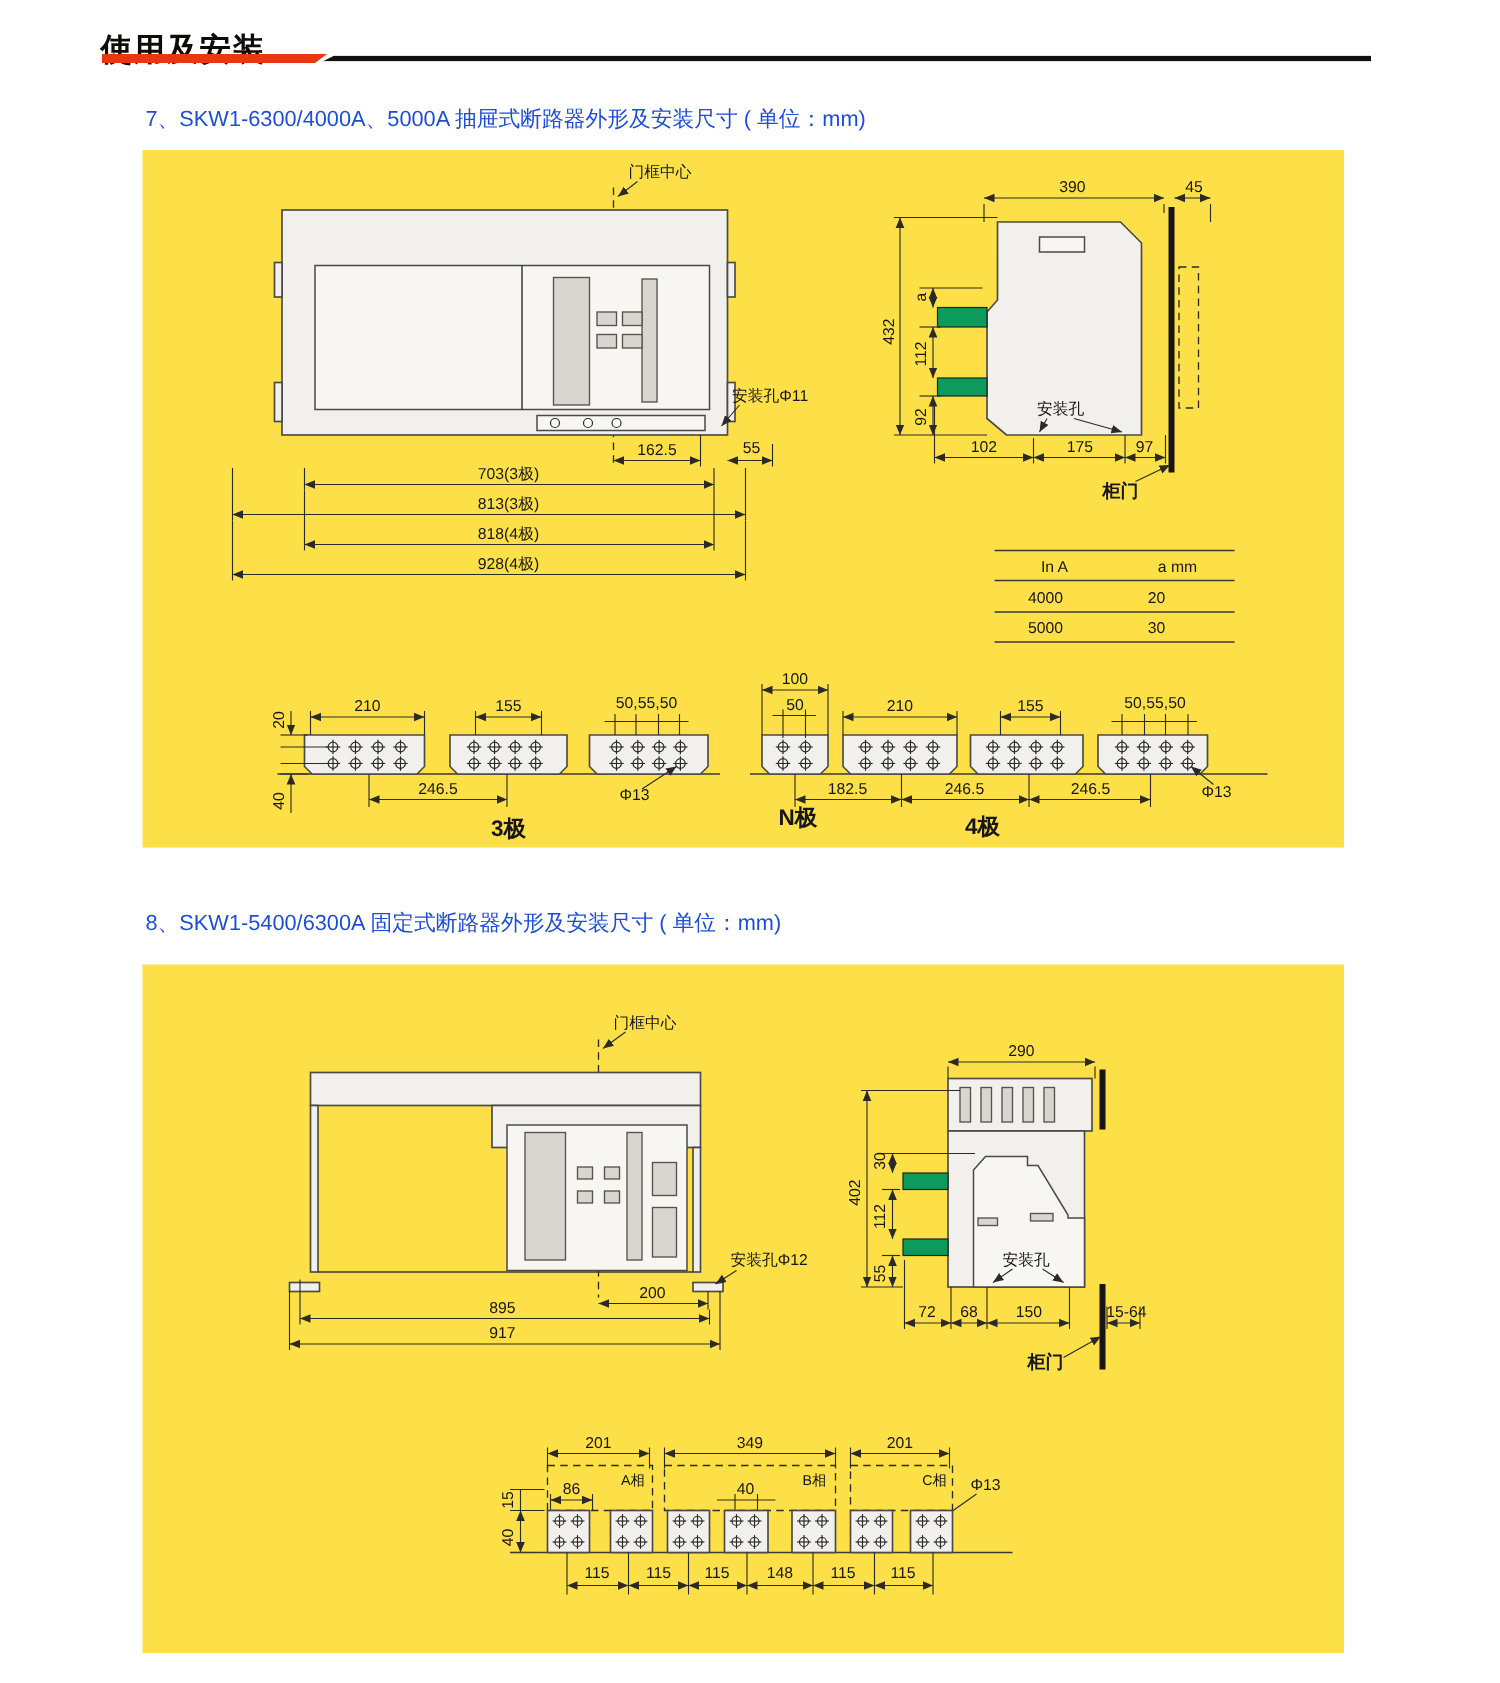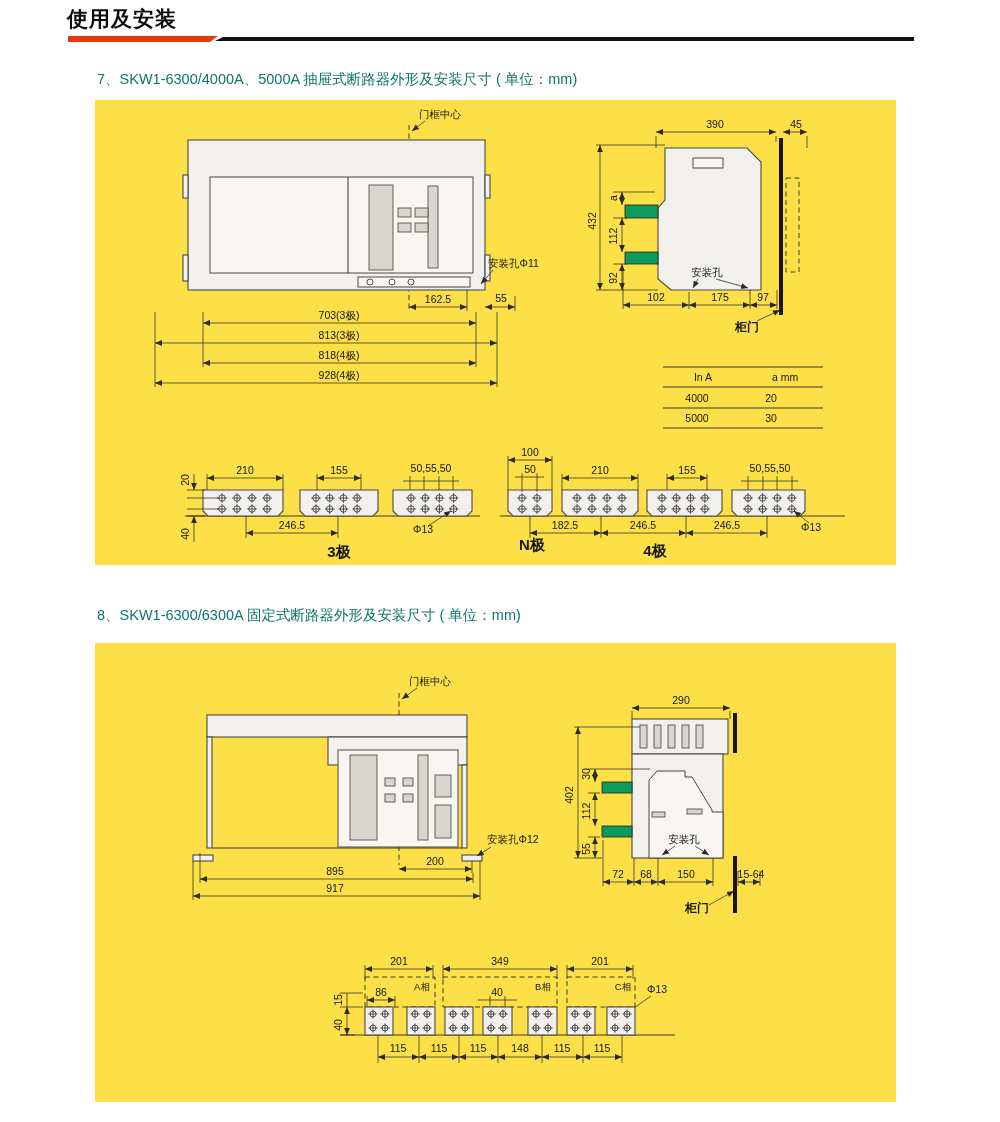--- a/index.html
+++ b/index.html
@@ -1,24 +1,24 @@
 <!DOCTYPE html>
 <html><head>
 <meta charset="utf-8">
 <style>
   html,body{margin:0;padding:0;background:#ffffff;}
   .page{position:relative;width:1000px;height:1122px;background:#ffffff;
         font-family:"Liberation Sans","DejaVu Sans",sans-serif;overflow:hidden;}
-  .hdr-title{position:absolute;left:67px;top:5px;font-size:21px;font-weight:bold;
+  .hdr-title{position:absolute;left:67px;top:19px;font-size:21px;font-weight:bold;
              color:#0d0c0b;letter-spacing:1px;}
   .rule-red{position:absolute;left:68px;top:36px;width:150px;height:6px;background:#e8380d;
             clip-path:polygon(0 0,100% 0,calc(100% - 8px) 100%,0 100%);}
   .rule-black{position:absolute;left:215px;top:37px;width:699px;height:4px;background:#121110;
             clip-path:polygon(8px 0,100% 0,100% 100%,0 100%);}
-  .sec-title{position:absolute;left:97px;font-size:14.5px;color:#0f766e;}
+  .sec-title{position:absolute;left:97px;font-size:14.5px;color:#1d4ed8;}
   .sec-title.s7{top:70px;}
   .sec-title.s8{top:606px;}
   .panel{position:absolute;left:95px;width:801px;background:#fde047;}
   .panel.p1{top:100px;height:465px;}
   .panel.p2{top:643px;height:459px;}
   svg{position:absolute;left:0;top:0;}
   svg text{font-family:"Liberation Sans","DejaVu Sans",sans-serif;}
   .ol{fill:#f1f0ec;stroke:#4b4944;stroke-width:1.1;}
   .ol2{fill:#f7f6f2;stroke:#4b4944;stroke-width:1;}
   .wg{fill:#d9d6cf;stroke:#56534d;stroke-width:0.9;}
@@ -36,21 +36,21 @@
 </head>
 <body>
 
 <div class="page">
 
   <div class="hdr-title">使用及安装</div>
   <div class="rule-red"></div>
   <div class="rule-black"></div>
 
   <div class="sec-title s7">7、SKW1-6300/4000A、5000A 抽屉式断路器外形及安装尺寸 ( 单位：mm)</div>
-  <div class="sec-title s8">8、SKW1-6300/6300A 固定式断路器外形及安装尺寸 ( 单位：mm)</div>
+  <div class="sec-title s8">8、SKW1-5400/6300A 固定式断路器外形及安装尺寸 ( 单位：mm)</div>
 
   <div class="panel p1">
   <svg width="801" height="465" viewBox="0 0 801 465">
     <defs>
       <marker id="aE" markerWidth="9" markerHeight="8" refX="7" refY="3.5" orient="auto" markerUnits="userSpaceOnUse">
         <path d="M0,0.6 L7,3.5 L0,6.4 Z" fill="#2b2a27"></path>
           </marker>
       <marker id="aS" markerWidth="9" markerHeight="8" refX="0" refY="3.5" orient="auto" markerUnits="userSpaceOnUse">
         <path d="M7,0.6 L0,3.5 L7,6.4 Z" fill="#2b2a27"></path>
           </marker>

